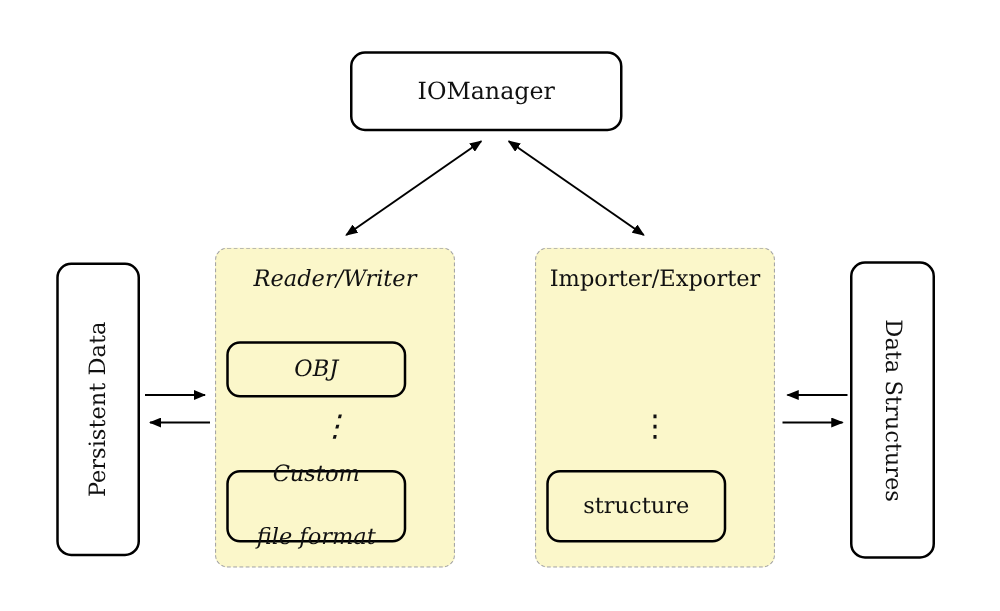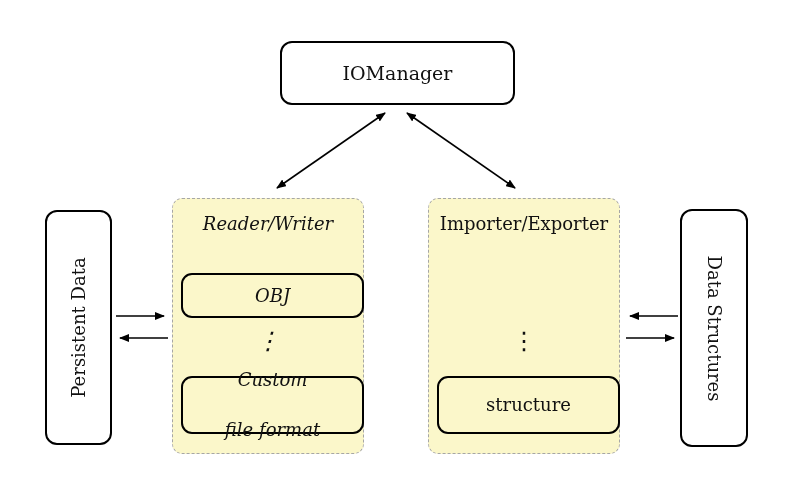--- a/index.html
+++ b/index.html
@@ -21,38 +21,38 @@
   svg.arrows line{stroke:var(--arrow);stroke-width:1.6;}
   svg.arrows marker path{fill:var(--arrow);}
 
   .node{
     position:absolute;box-sizing:border-box;
     background:var(--node-fill);
     border:2.5px solid var(--node-border);
     border-radius:12px;
     display:flex;align-items:center;justify-content:center;
   }
-  #iomanager{left:280px;top:41px;width:235px;height:64px;font-size:19px;}
+  #iomanager{left:280px;top:41px;width:218px;height:64px;font-size:19px;}
   #persistent{left:45px;top:210px;width:67px;height:235px;}
   #datastructs{left:680px;top:209px;width:68px;height:238px;}
   .vlabel-ccw{transform:rotate(-90deg);white-space:nowrap;font-size:18px;}
   .vlabel-cw{transform:rotate(90deg);white-space:nowrap;font-size:18px;}
 
   .panel{
     position:absolute;top:198px;width:192px;height:256px;box-sizing:border-box;
     background:var(--panel-fill);
     border:1px dashed var(--panel-border);
     border-radius:10px;
   }
   #panel-rw{left:172px;font-style:italic;}
   #panel-ie{left:428px;}
   .panel-title{text-align:center;margin-top:14px;font-size:18px;}
 
   .inner{
-    position:absolute;left:8px;width:183px;box-sizing:border-box;
+    position:absolute;left:8px;width:144px;box-sizing:border-box;
     background:var(--panel-fill);
     border:2.5px solid var(--node-border);
     border-radius:11px;
     display:flex;flex-direction:column;align-items:center;justify-content:center;
     font-size:18px;line-height:1.22;text-align:center;
   }
   .inner.one{top:74px;height:45px;}
   .inner.two{top:177px;height:58px;gap:28px;}
   .dots{
     position:absolute;top:130px;left:0;width:100%;

